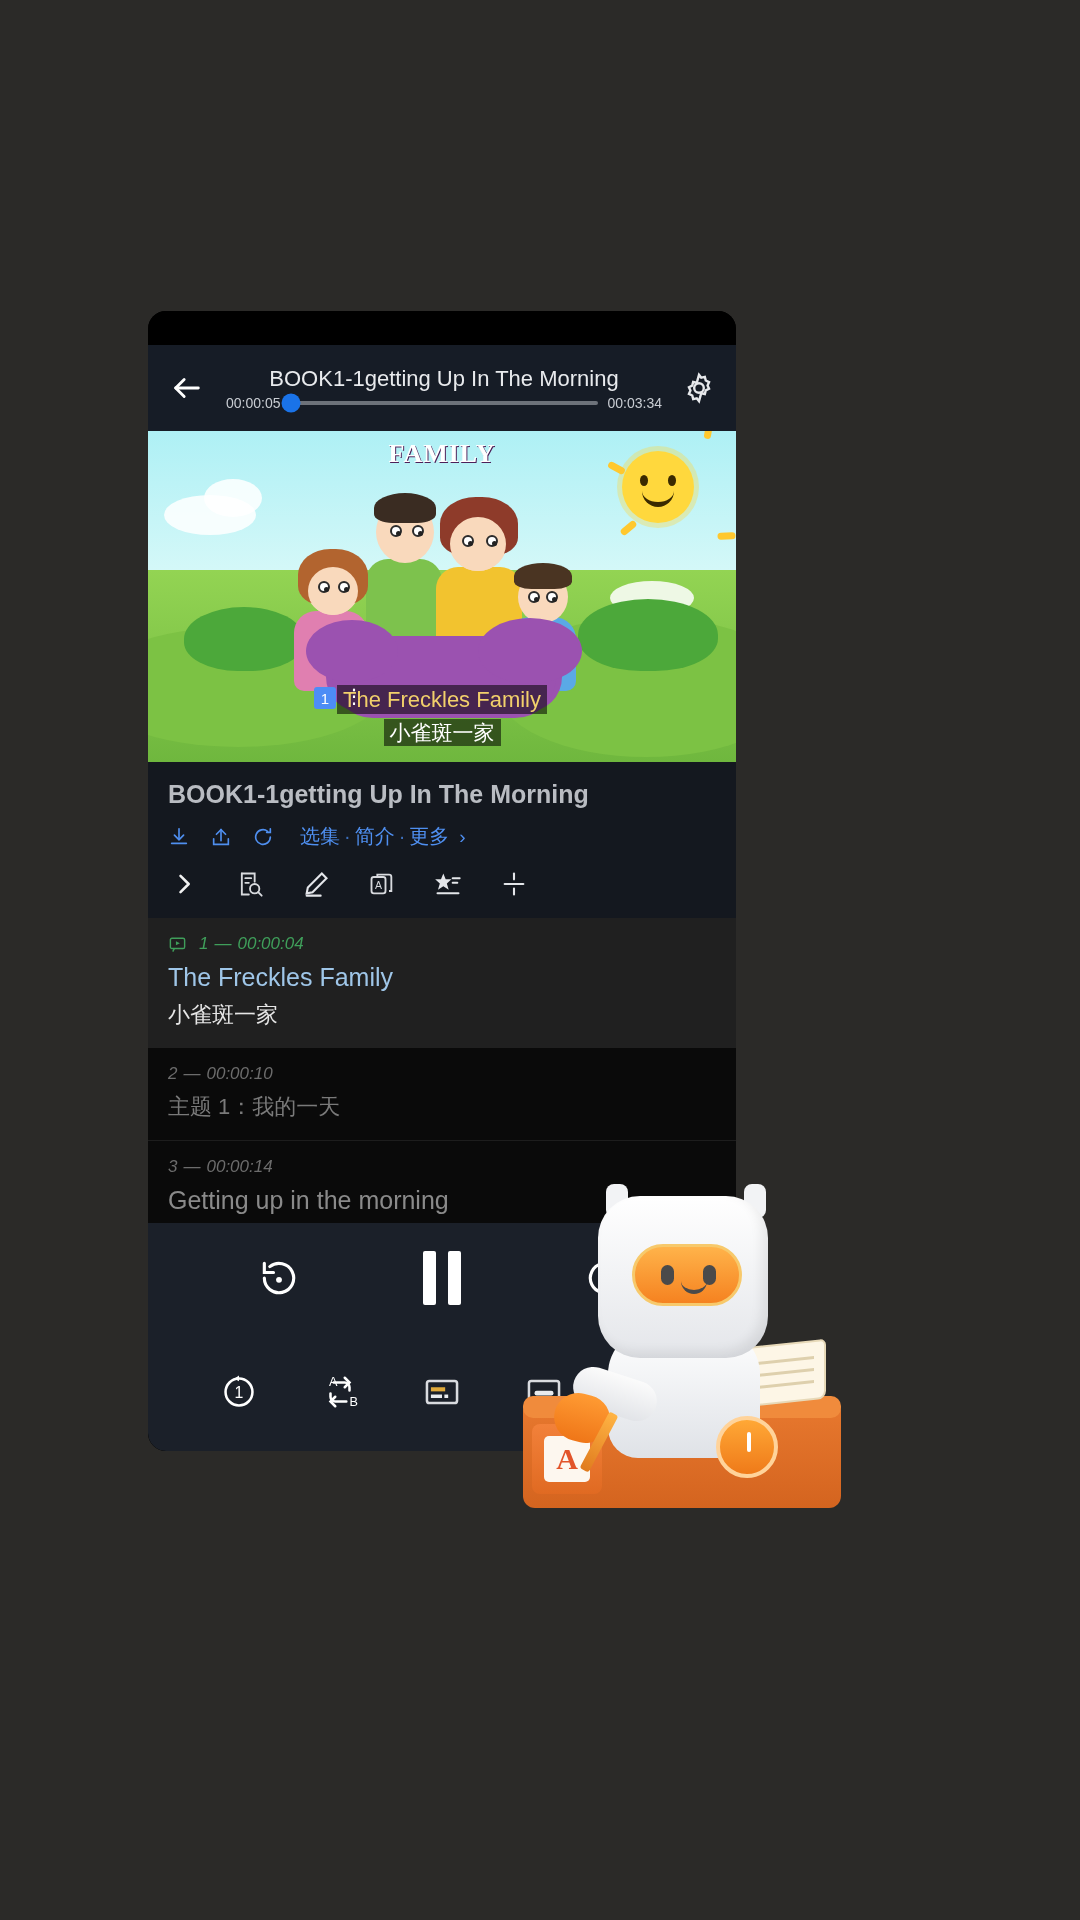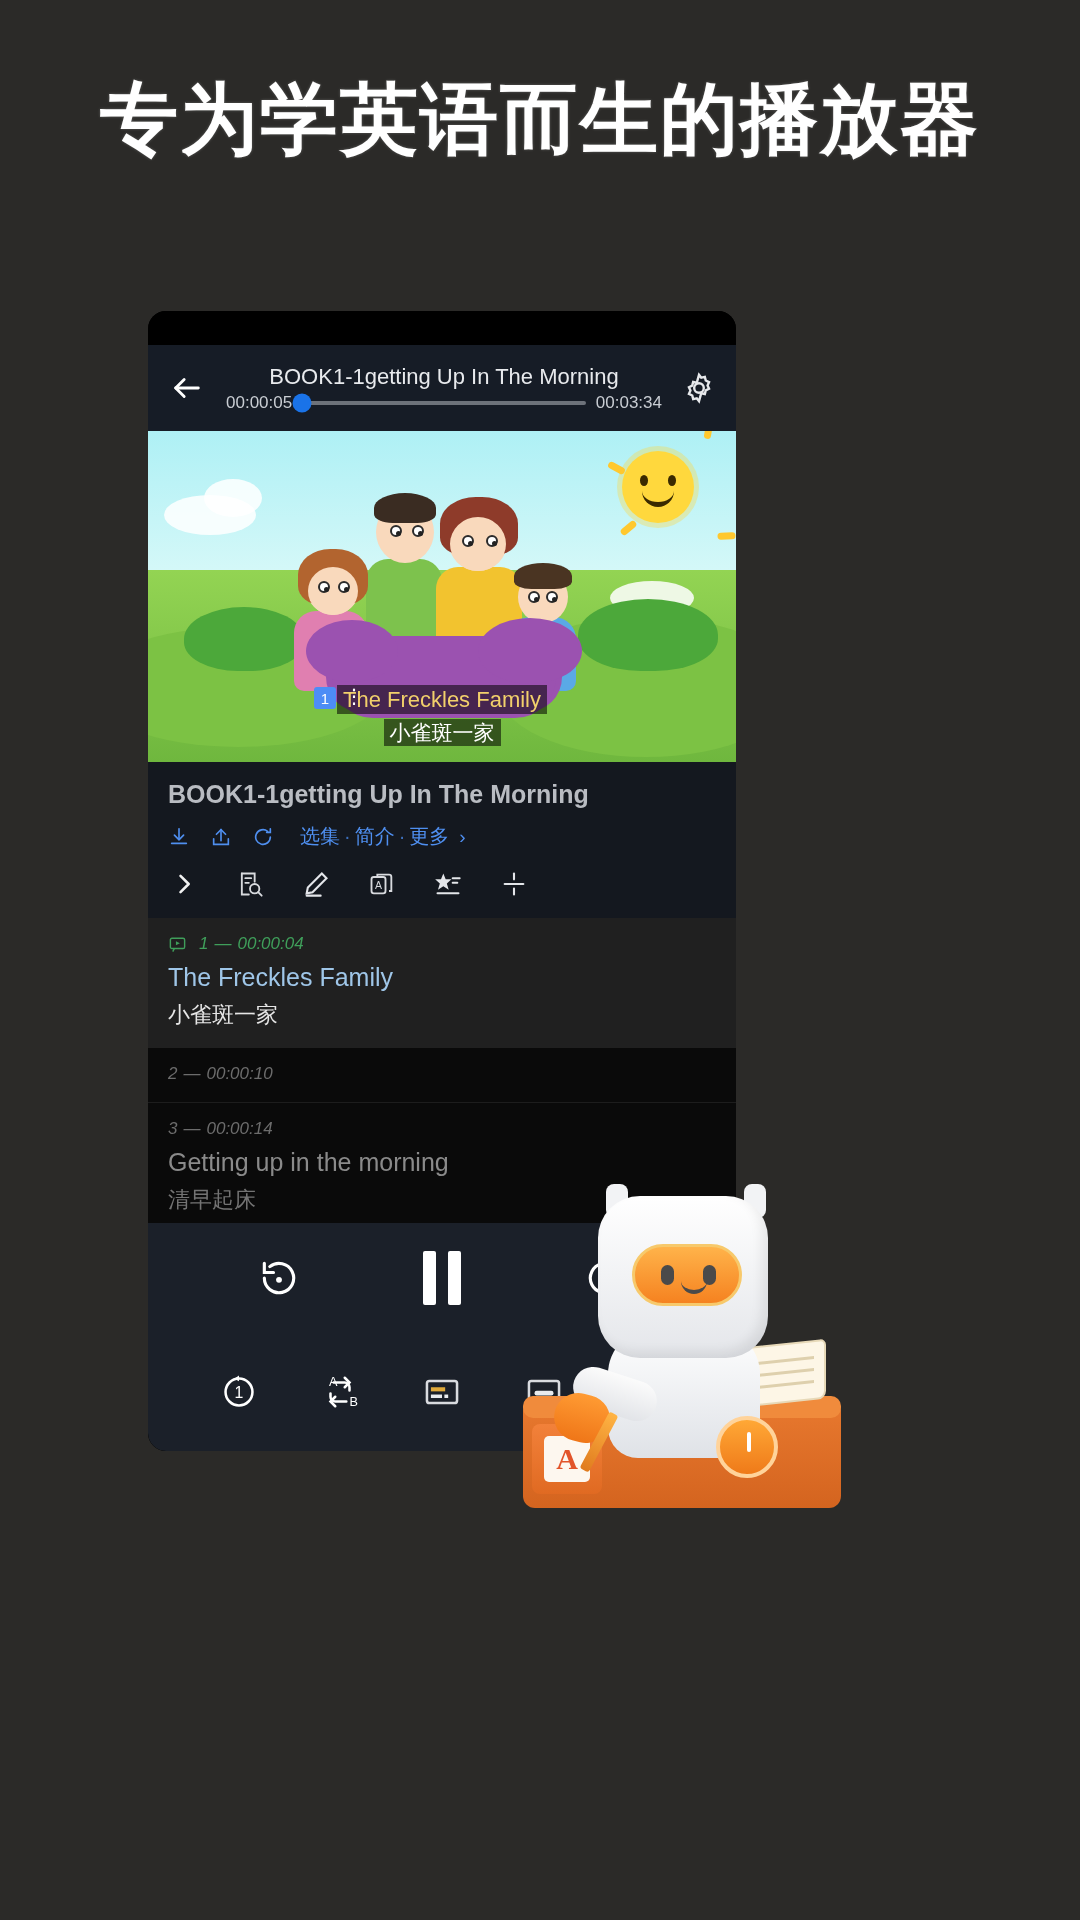--- a/index.html
+++ b/index.html
@@ -41,21 +41,21 @@
     height: 86px; background: #161c26;
     display: flex; align-items: center;
   }
   .back-icon { width: 78px; display: flex; justify-content: center; align-items: center; }
   .back-icon svg { width: 34px; height: 34px; }
   .header-center { flex: 1; display: flex; flex-direction: column; align-items: center; }
   .header-title {
     font-size: 22px; color: #e8eaed; margin-bottom: 3px; white-space: nowrap;
   }
   .header-progress-row { display: flex; align-items: center; width: 100%; }
-  .time-cur, .time-tot { font-size: 17px; color: #c9cdd3; }
+  .time-cur, .time-tot { font-size: 14px; color: #c9cdd3; }
   .time-cur { margin-right: 10px; }
   .time-tot { margin-left: 10px; }
   .track { position: relative; flex: 1; height: 4px; background: #6d727a; border-radius: 2px; }
   .track-filled { position: absolute; left: 0; top: 0; height: 4px; width: 2%; background: #1a73e8; border-radius: 2px; }
   .knob {
     position: absolute; left: 0; top: 50%; transform: translate(-50%, -50%);
     width: 19px; height: 19px; border-radius: 50%; background: #1a73e8;
   }
   .gear-btn { width: 74px; display: flex; justify-content: center; align-items: center; }
   .gear-btn svg { width: 36px; height: 36px; }
@@ -252,21 +252,20 @@
   .m-clock::after {
     content:""; position: absolute; left: 27px; top: 12px; width: 4px; height: 20px;
     background: #fff; border-radius: 2px;
   }
 </style>
 </head>
 <body>
 
 <div id="root">
 
-  <div class="promo-title">专为学英语而生的播放器</div>
 
   <div class="phone">
 
     <div class="status-strip"></div>
 
     <div class="player-header">
       <div class="back-icon">
         <svg viewBox="0 0 24 24" fill="none" stroke="#ffffff" stroke-width="2" stroke-linecap="round" stroke-linejoin="round">
           <line x1="20" y1="12" x2="4" y2="12"></line>
             <polyline points="10,6 4,12 10,18"></polyline>
@@ -357,20 +356,21 @@
         <div class="eye" style="left:380px; top:160px;">
             <div class="pupil"></div>
           </div>
         <div class="eye" style="left:398px; top:160px;">
             <div class="pupil"></div>
           </div>
       </div>
 
       <div class="title-blob"></div>
       <div class="blob-text">
+        <div>FAMILY</div>
       </div>
 
       <div class="badge-1">1</div>
       <div class="dots-v">⋮</div>
 
       <div class="sub-en"><span>The Freckles Family</span></div>
       <div class="sub-zh"><span>小雀斑一家</span></div>
     </div>
 
     <div class="info">
@@ -458,20 +458,21 @@
         <div class="ten">The Freckles Family</div>
         <div class="tzh">小雀斑一家</div>
       </div>
 
       <div class="tline faded1">
         <div class="tmeta">
           <span>2</span>
           <span style="margin:0 6px;">—</span>
           <span>00:00:10</span>
         </div>
+        <div class="tzh">主题 1：我的一天</div>
       </div>
 
       <div class="tline faded2">
         <div class="tmeta">
           <span>3</span>
           <span style="margin:0 6px;">—</span>
           <span>00:00:14</span>
         </div>
         <div class="ten">Getting up in the morning</div>
         <div class="tzh">清早起床</div>

